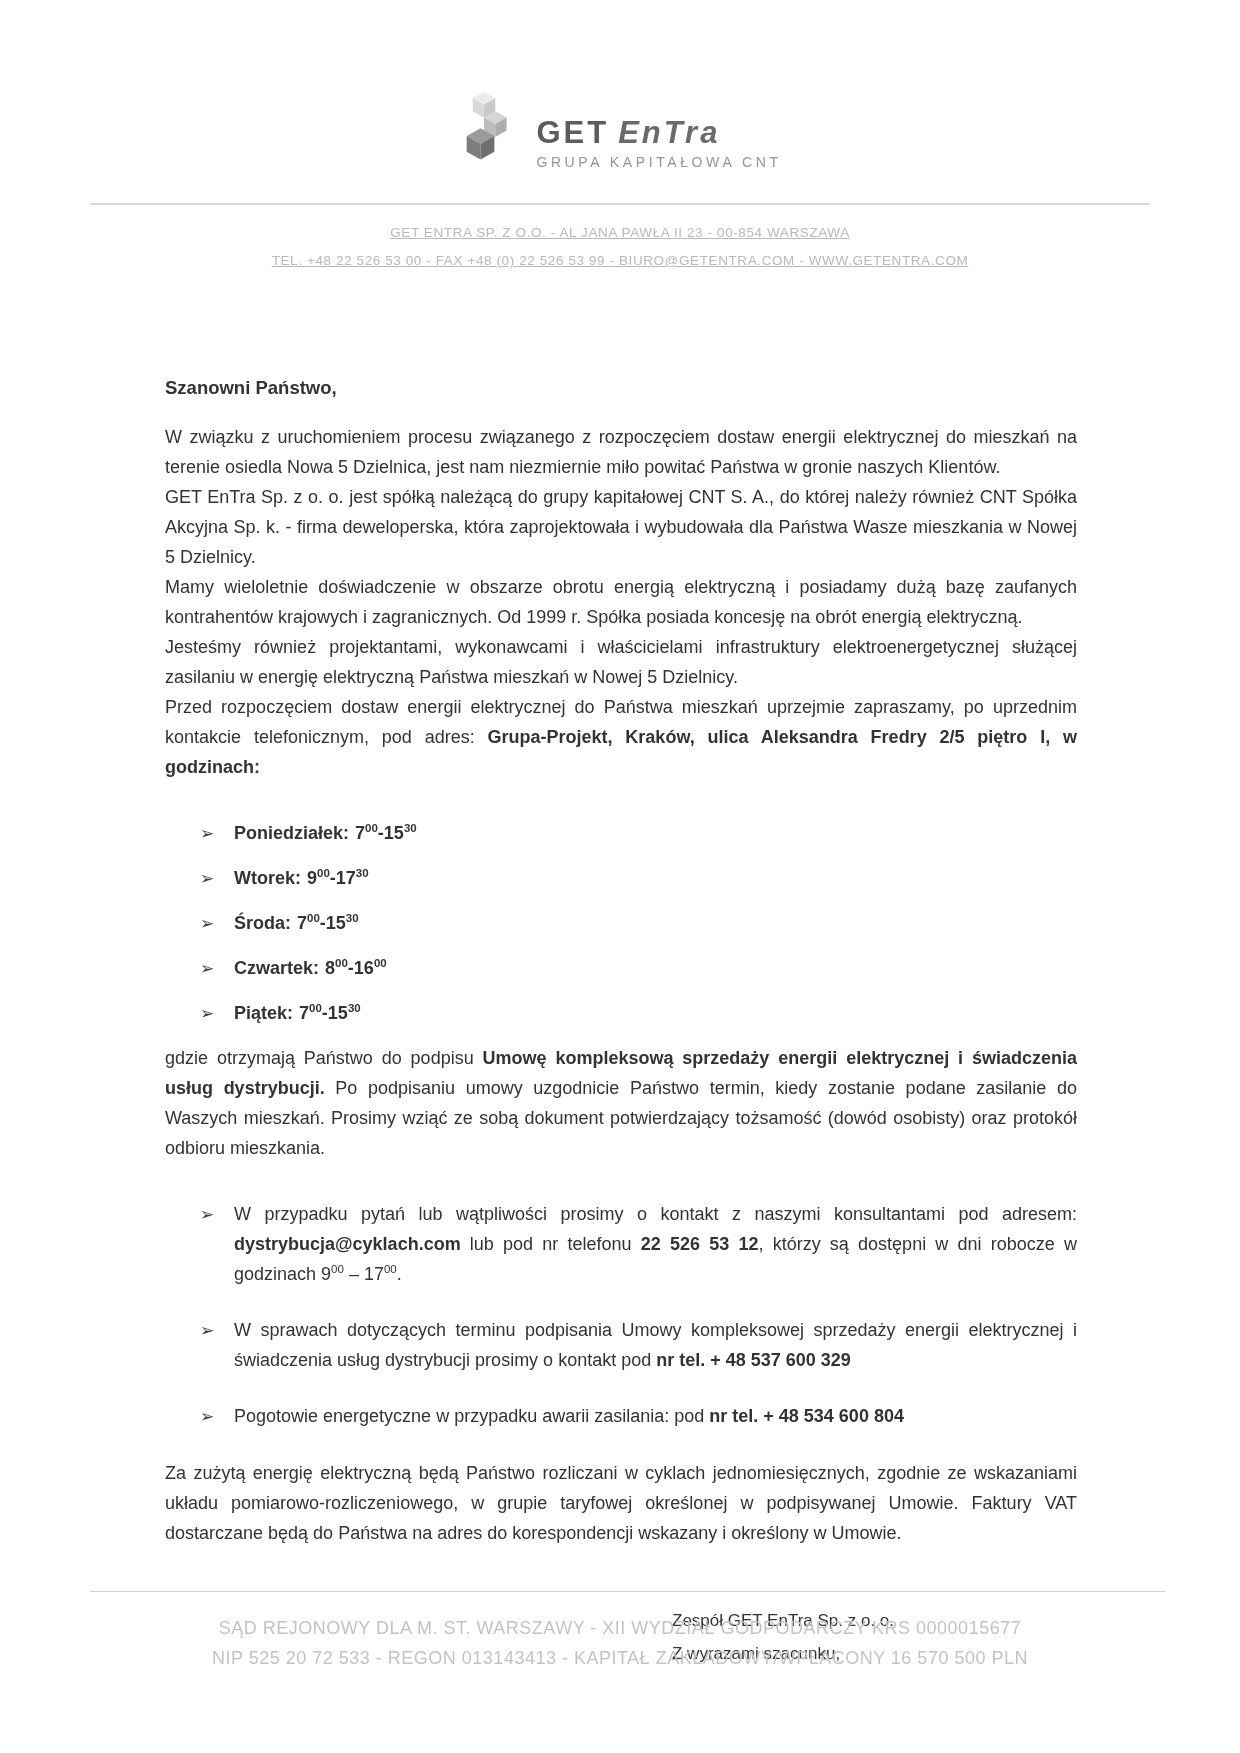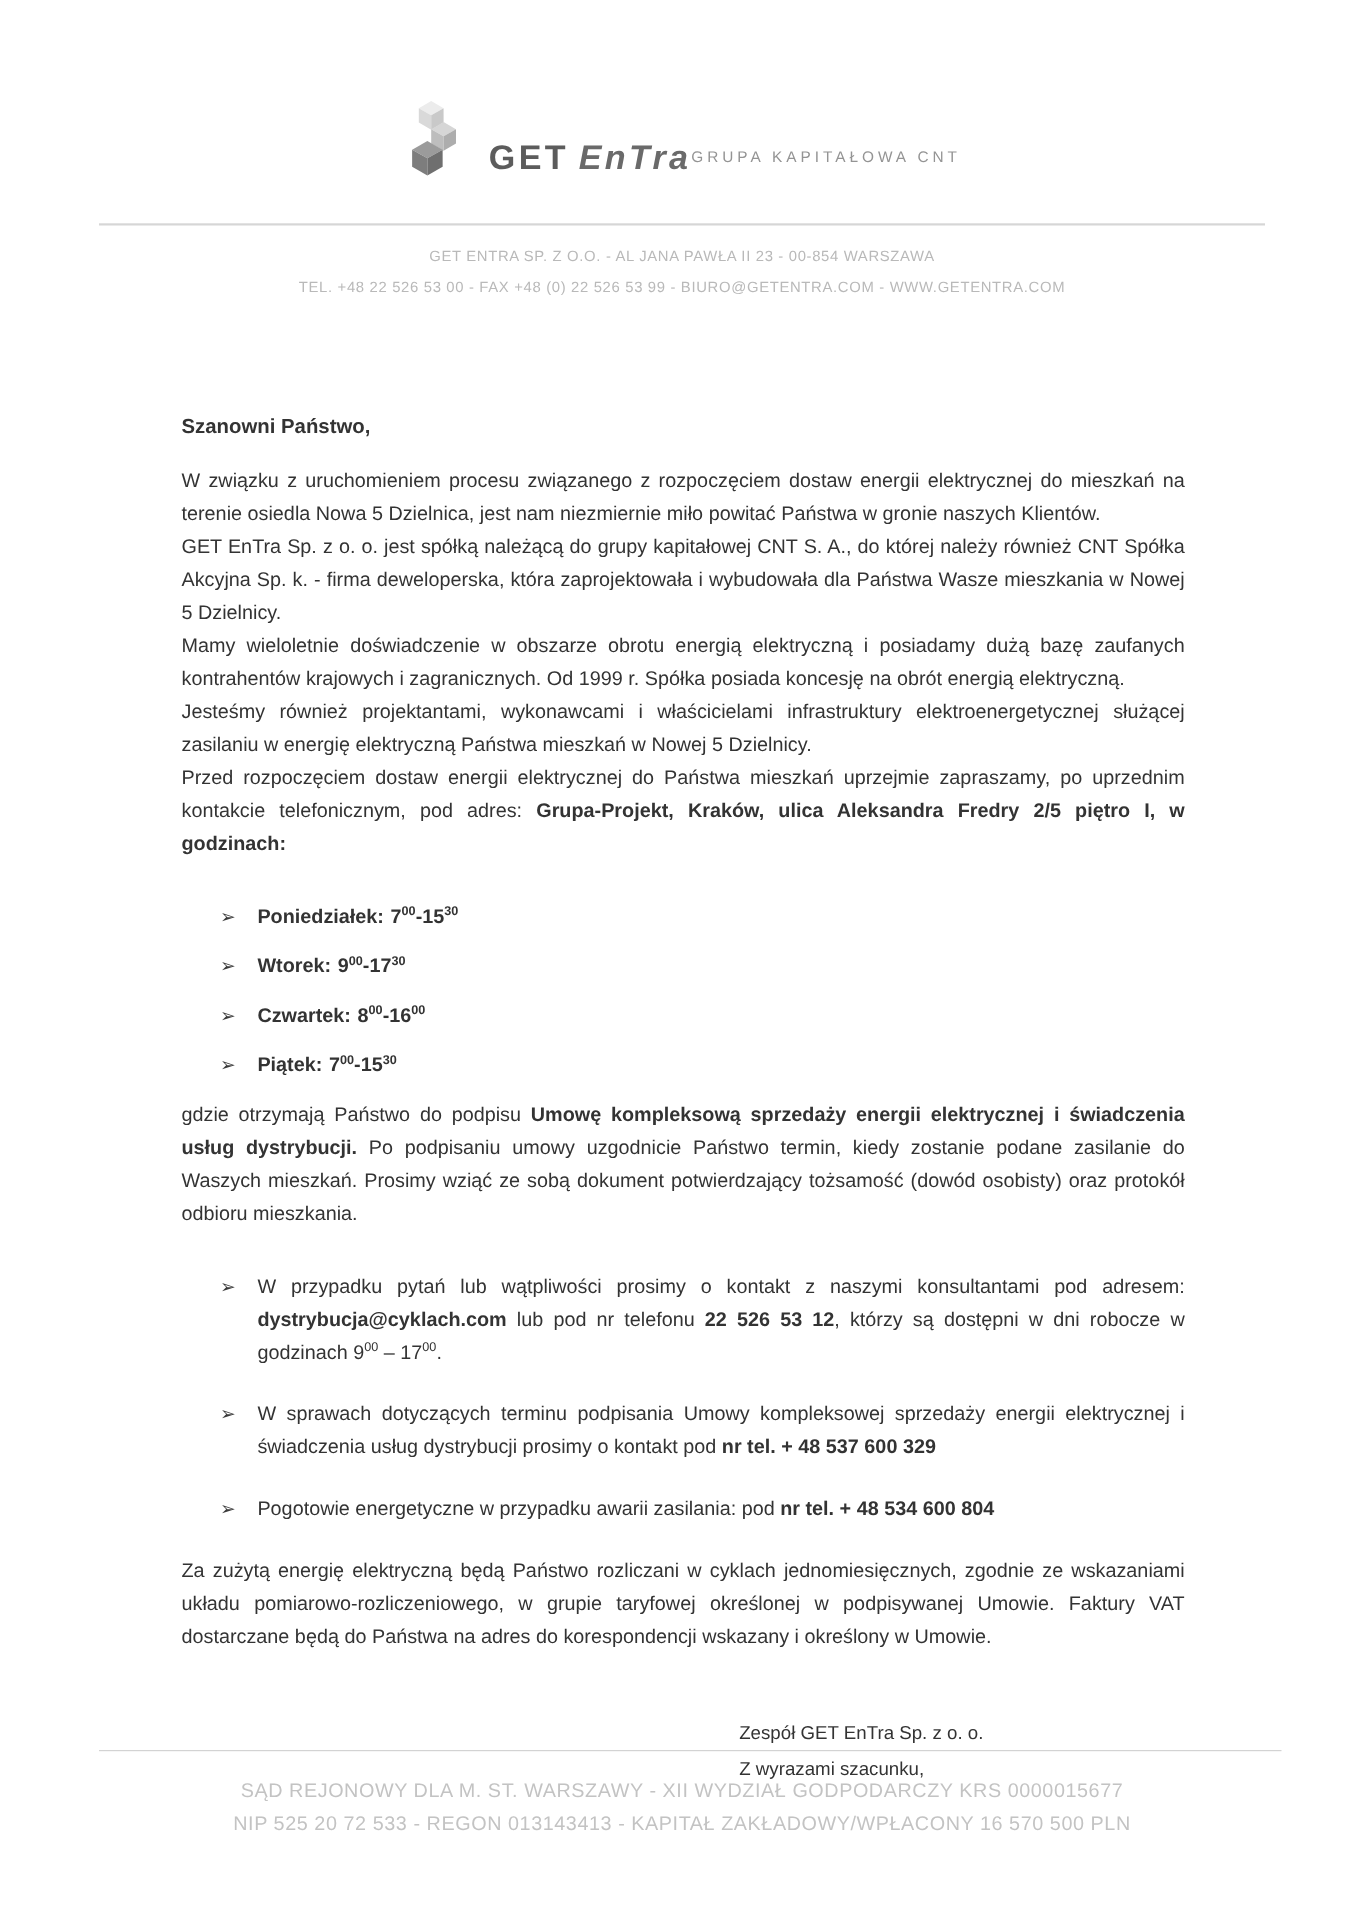--- a/index.html
+++ b/index.html
@@ -17,40 +17,41 @@
   
   .logo-wrap {
     position: absolute;
     top: 84px; left: 0; right: 0;
     display: flex;
     justify-content: center;
     align-items: center;
     gap: 26px;
   }
   .logo-cubes { display: block; }
-  .logo-text { display: flex; flex-direction: row; align-items: flex-start; padding-top: 26px; justify-content: center; }
+  .logo-text { display: flex; flex-direction: column; align-items: flex-start; padding-top: 26px; justify-content: center; }
   .brand { font-size: 31px; color: #5c5c5c; letter-spacing: 3px; line-height: 1; white-space: nowrap; }
   .brand-get { font-weight: 700; }
   .brand-entra { font-style: italic; font-weight: 600; margin-left: 9px; color: #6a6a6a; }
   .tagline { font-size: 14px; letter-spacing: 3.6px; color: #949494; margin-top: 6px; white-space: nowrap; }
 
   
   .rule { position: absolute; border: none; border-top: 2px solid #d6d6d6; }
   .top-rule { top: 203px; left: 90px; width: 1060px; }
   .bottom-rule { top: 1591px; left: 90px; width: 1075px; border-top-width: 1px; border-top-color: #cfcfcf; }
 
   
   .contact-header {
     position: absolute;
     top: 219px; left: 0; right: 0;
     text-align: center;
     color: #b9b9b9;
     font-size: 13.5px;
     letter-spacing: 0.6px;
     line-height: 28px;
+    text-decoration: underline;
   }
 
   
   .letter-body {
     position: absolute;
     top: 345px;
     left: 165px;
     width: 912px;
     font-size: 18px;
     line-height: 30px;
@@ -136,20 +137,23 @@
     <p class="para"><span>Przed rozpoczęciem dostaw energii elektrycznej do Państwa mieszkań uprzejmie zapraszamy, po uprzednim kontakcie telefonicznym, pod adres: </span><strong>Grupa-Projekt, Kraków, ulica Aleksandra Fredry 2/5 piętro I, w godzinach:</strong></p>
 
     <ul class="schedule">
       <li>
         <span class="arrow">➢</span><span class="sched-text"><span class="sched-day">Poniedziałek:</span><span>7</span><sup>00</sup><span>-</span><span>15</span><sup>30</sup></span>
       </li>
       <li>
         <span class="arrow">➢</span><span class="sched-text"><span class="sched-day">Wtorek:</span><span>9</span><sup>00</sup><span>-</span><span>17</span><sup>30</sup></span>
       </li>
       <li>
+        <span class="arrow">➢</span><span class="sched-text"><span class="sched-day">Środa:</span><span>7</span><sup>00</sup><span>-</span><span>15</span><sup>30</sup></span>
+      </li>
+      <li>
         <span class="arrow">➢</span><span class="sched-text"><span class="sched-day">Czwartek:</span><span>8</span><sup>00</sup><span>-</span><span>16</span><sup>00</sup></span>
       </li>
       <li>
         <span class="arrow">➢</span><span class="sched-text"><span class="sched-day">Piątek:</span><span>7</span><sup>00</sup><span>-</span><span>15</span><sup>30</sup></span>
       </li>
     </ul>
 
     <p class="after-schedule"><span>gdzie otrzymają Państwo do podpisu </span><strong>Umowę kompleksową sprzedaży energii elektrycznej i świadczenia usług dystrybucji.</strong><span> Po podpisaniu umowy uzgodnicie Państwo termin, kiedy zostanie podane zasilanie do Waszych mieszkań. Prosimy wziąć ze sobą dokument potwierdzający tożsamość (dowód osobisty) oraz protokół odbioru mieszkania.</span></p>
 
     <ul class="contact-bullets">

